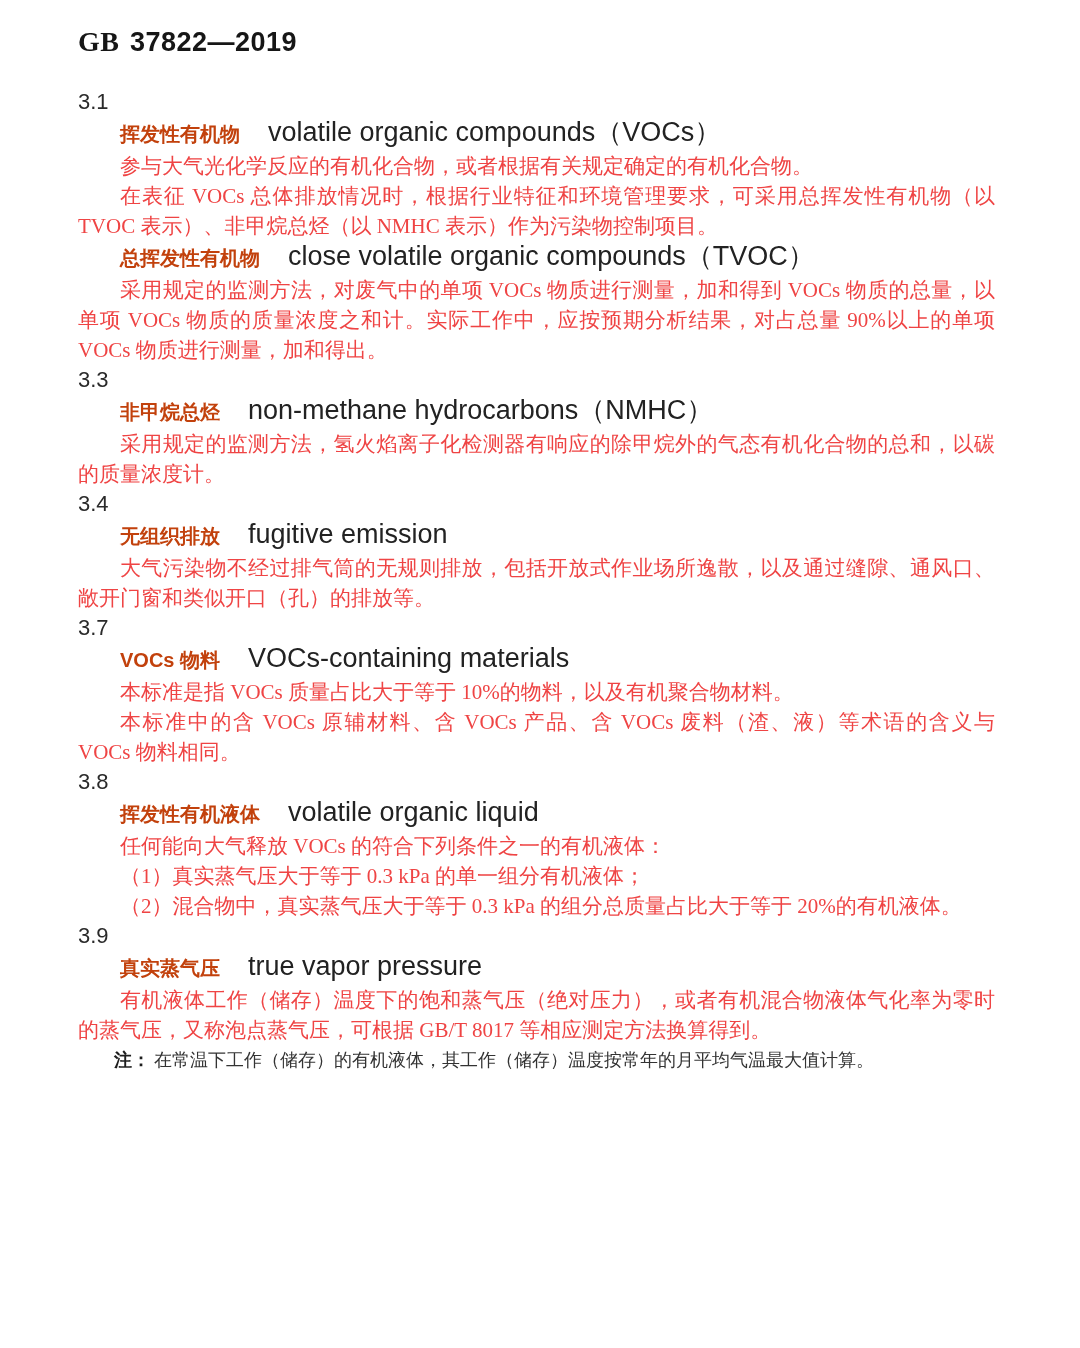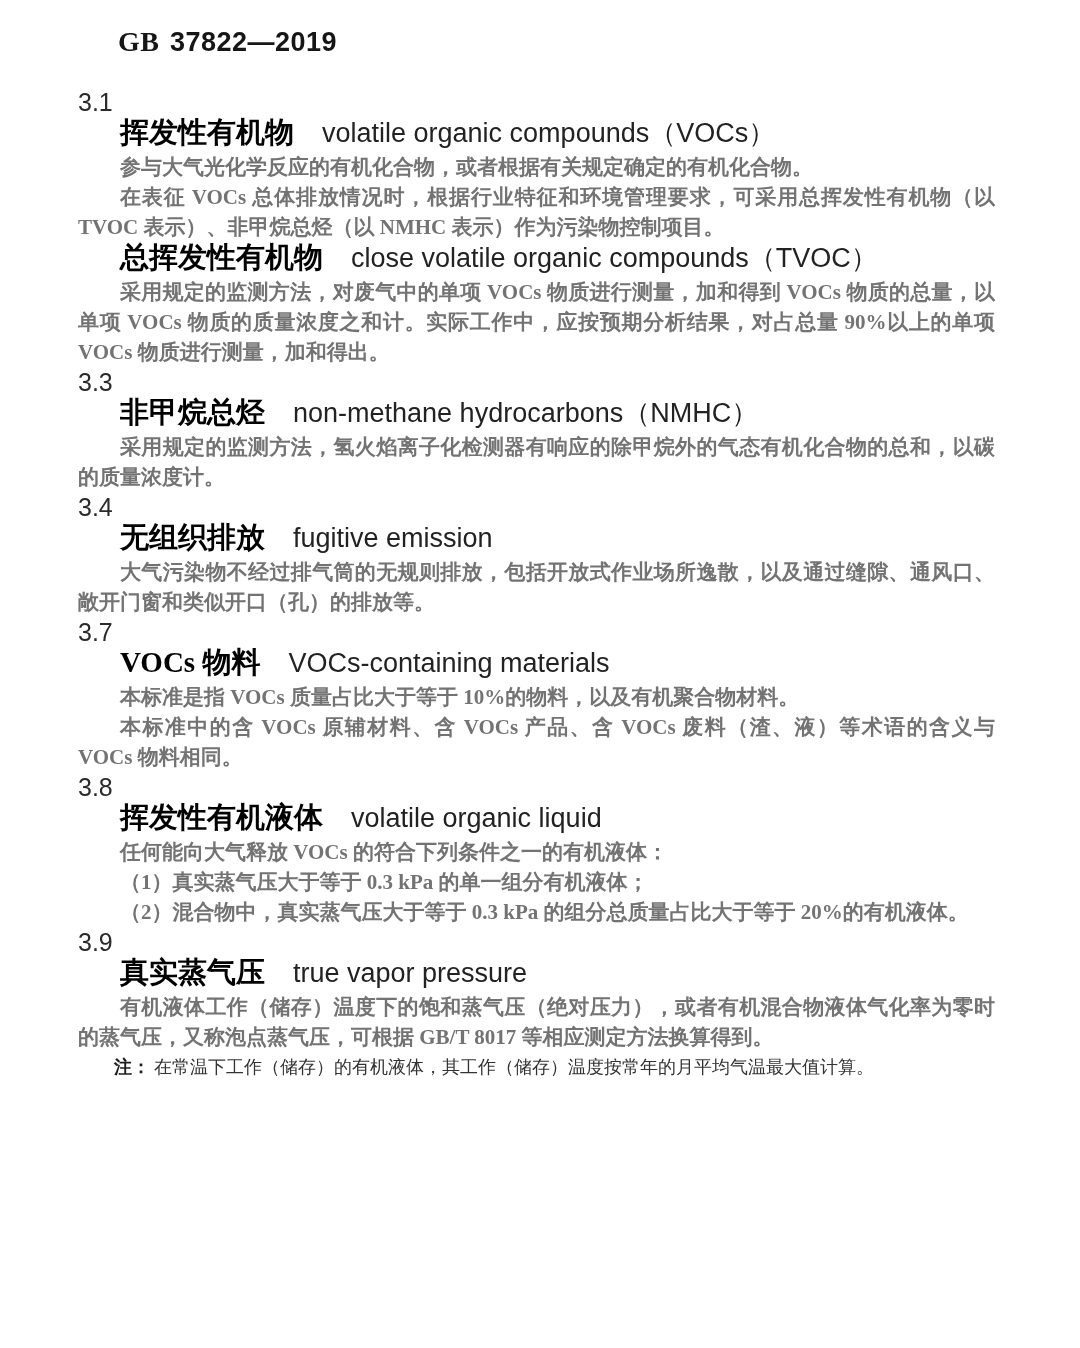--- a/index.html
+++ b/index.html
@@ -19,61 +19,59 @@
   .std-header {
     line-height: 34px;
     margin-bottom: 24px;
     color: #161616;
     letter-spacing: 0.5px;
   }
   .std-header .gb {
     font-family: "Liberation Serif", "DejaVu Serif", serif;
     font-weight: 700;
     font-size: 28px;
-    margin-left: 40px;
   }
   .std-header .num {
     font-family: "Liberation Sans", "DejaVu Sans", sans-serif;
     font-weight: 600;
     font-size: 27px;
     margin-left: 6px;
     text-align: right;
   }
   .clause-no {
     font-family: "Liberation Sans", "DejaVu Sans", sans-serif;
-    font-size: 25px;
+    font-size: 22px;
     line-height: 30px;
     color: #2a2a2a;
   }
   .term-line {
     line-height: 30px;
     padding-left: 42px;
     white-space: nowrap;
   }
   .term-zh {
-    font-family: Liberation Serif, serif;
+    font-family: Liberation Sans, sans-serif;
     font-weight: 700;
-    font-size: 29px;
-    color: #000000;
+    font-size: 20px;
+    color: #c2410c;
   }
   .term-en {
     font-family: "Liberation Sans", "DejaVu Sans", sans-serif;
     font-weight: 400;
     font-size: 27px;
     color: #222222;
     margin-left: 24px;
   }
   .para {
     font-size: 21px;
     line-height: 30px;
     text-align: justify;
     text-align-last: left;
     text-indent: 42px;
-    color: #737373;
-    font-weight: bold;
+    color: #ef4444;
   }
   .note {
     font-size: 18px;
     line-height: 30px;
     padding-left: 36px;
     color: #333333;
     text-align: justify;
     text-align-last: left;
   }
   .note-label {

